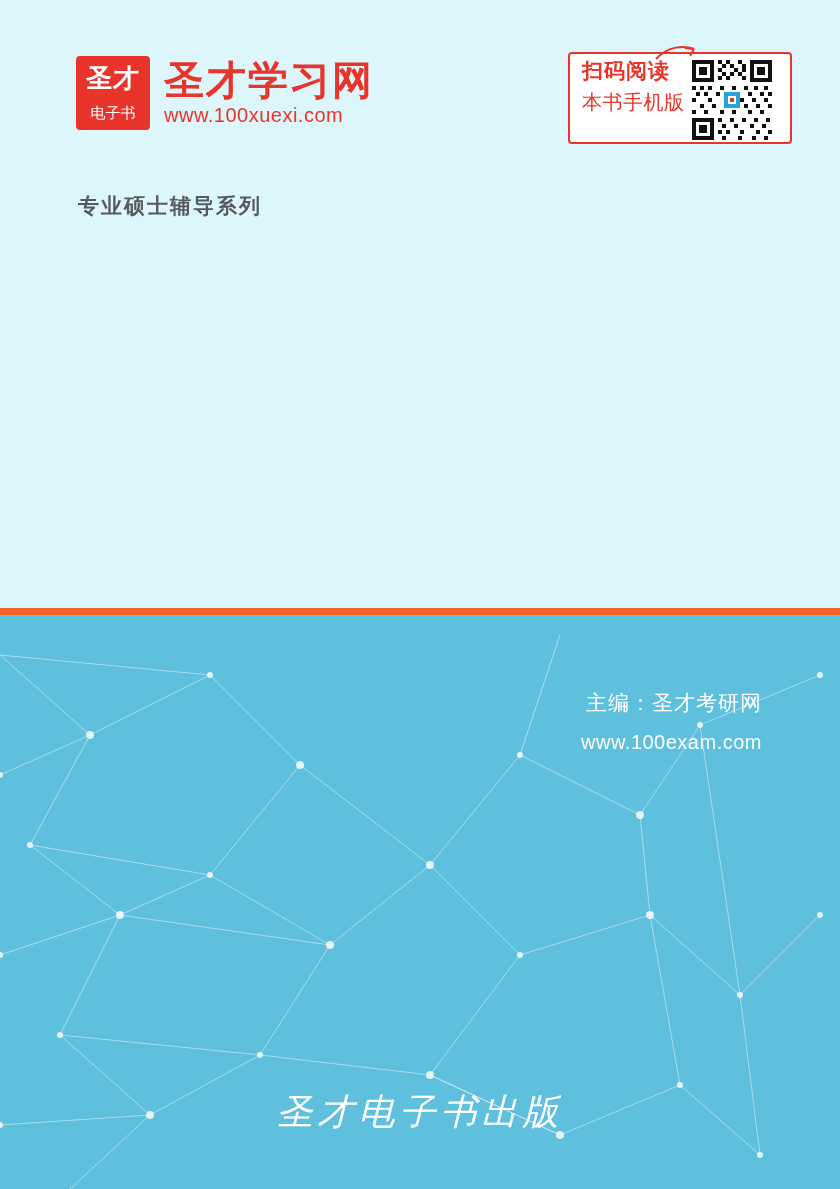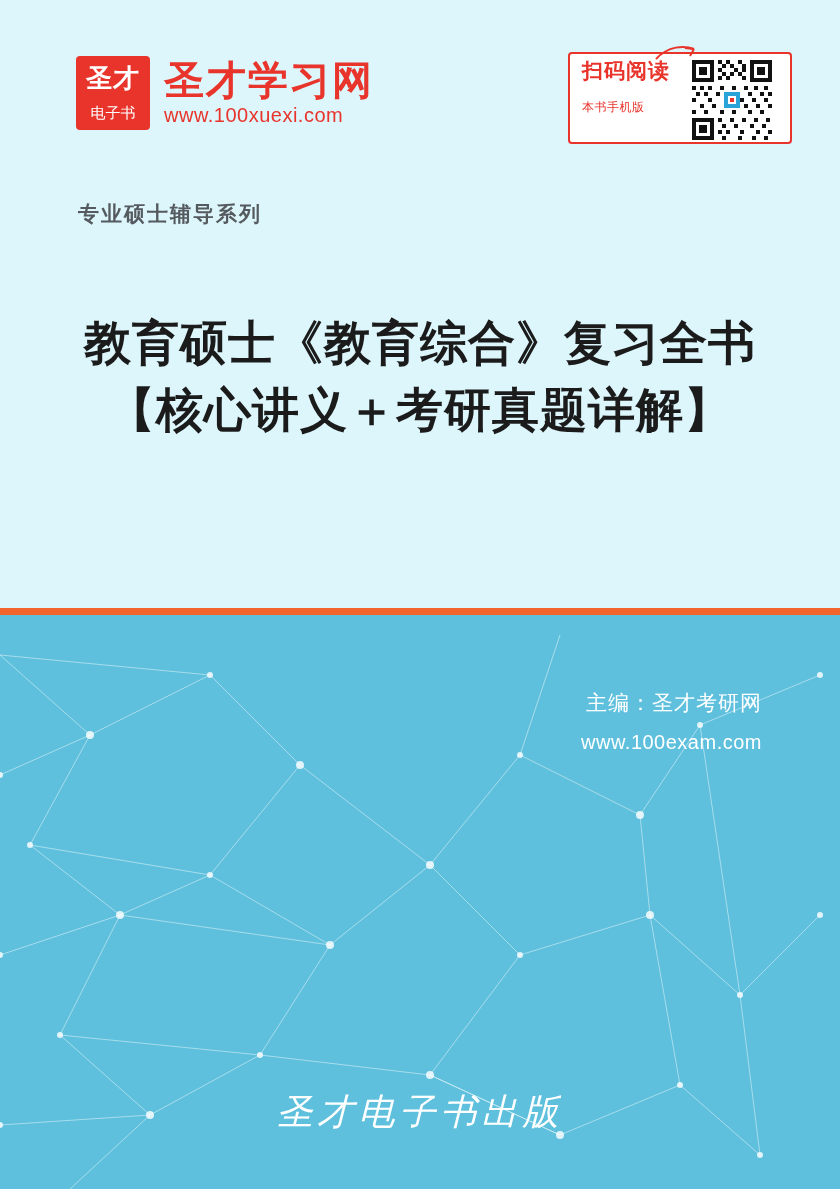--- a/index.html
+++ b/index.html
@@ -92,22 +92,22 @@
     color: #e8342b;
     line-height: 1.25;
     position: relative;
   }
   .qr-caption .c1 {
     font-size: 21px;
     font-weight: bold;
     letter-spacing: 1px;
   }
   .qr-caption .c2 {
-    font-size: 12px;
-    margin-top: 16px;
+    font-size: 20px;
+    margin-top: 6px;
     letter-spacing: 0.5px;
   }
   .qr-arrow {
     position: absolute;
     right: -8px;
     top: -14px;
     width: 44px;
     height: 18px;
   }
   .qr-code {
@@ -115,21 +115,21 @@
     height: 84px;
     position: relative;
     background: #ffffff;
   }
   .qr-code svg { display: block; }
 
   
   .series-label {
     position: absolute;
     left: 78px;
-    top: 200px;
+    top: 192px;
     font-size: 21px;
     color: #555a5e;
     letter-spacing: 2px;
     font-weight: bold;
   }
   
   .main-title {
     position: absolute;
     left: 70px;
     top: 310px;
@@ -314,21 +314,20 @@
 
           <rect x="34" y="34" width="16" height="16" fill="#2aa3d8"></rect>
           <rect x="38" y="38" width="8" height="8" fill="#ffffff"></rect>
           <rect x="40" y="40" width="4" height="4" fill="#e8342b"></rect>
         </svg>
       </div>
     </div>
 
     <div class="series-label">专业硕士辅导系列</div>
 
-    <div class="main-title">教育硕士《教育综合》复习全书【核心讲义＋考研真题详解】</div>
   </div>
 
   <div class="divider"></div>
 
   <div class="bottom-area">
     <svg class="net-svg" viewBox="0 0 840 574">
       <g stroke="#ffffff" stroke-opacity="0.45" stroke-width="1" fill="none">
         <path d="M0 40 L90 120 L30 230 L120 300 L60 420 L150 500 L70 574"></path>
         <path d="M90 120 L210 60 L300 150 L210 260 L120 300"></path>
         <path d="M210 260 L330 330 L260 440 L150 500"></path>

